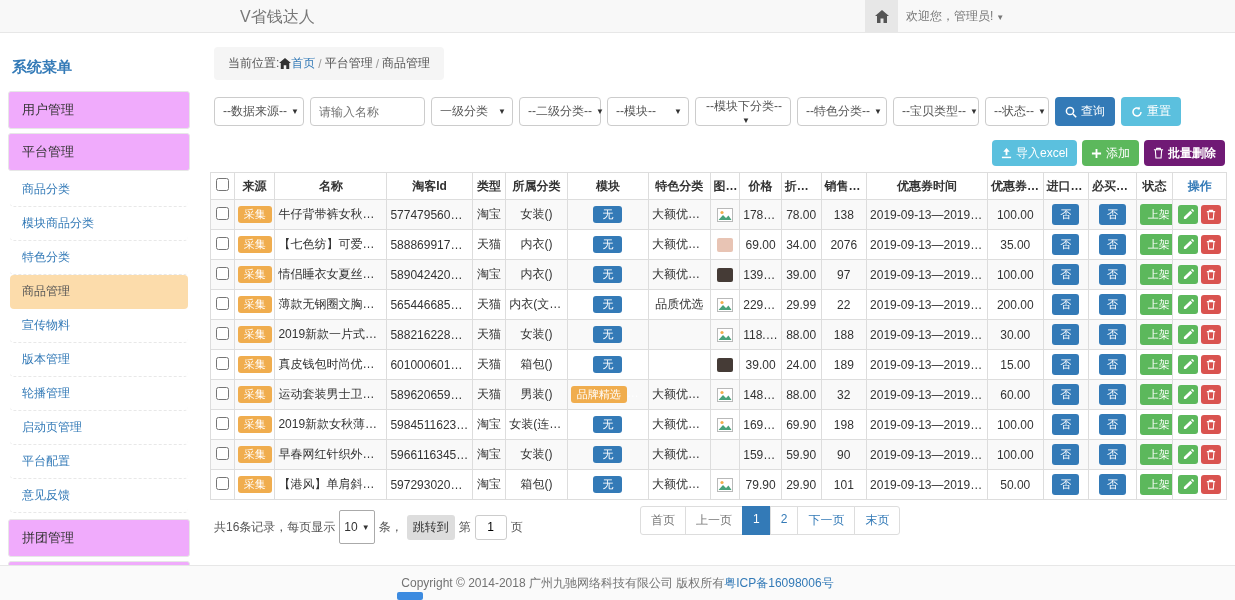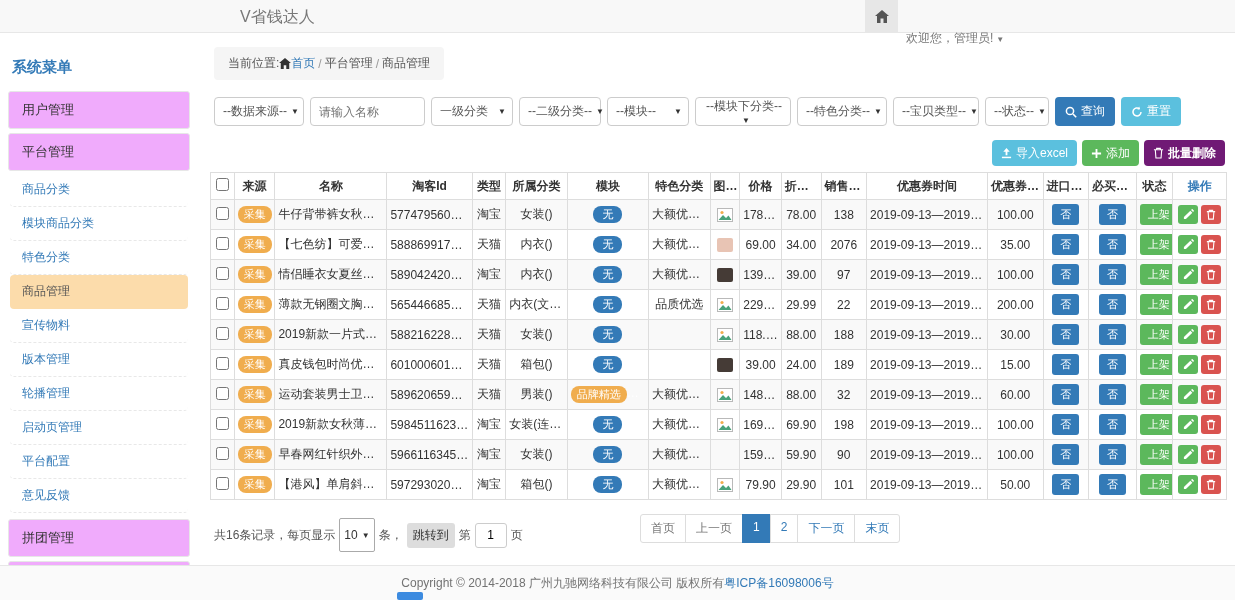--- a/index.html
+++ b/index.html
@@ -7,21 +7,21 @@
   body {
     font-family:"Liberation Sans","DejaVu Sans",sans-serif;
     font-size:12px; color:#333; background:#fff; position:relative; overflow:hidden;
   }
   
   .topbar { position:absolute; left:0; top:0; width:1235px; height:33px;
     background:#f8f8f8; border-bottom:1px solid #e7e7e7; z-index:20; }
   .brand { position:absolute; left:240px; top:0; line-height:33px; font-size:16px; color:#777; }
   .home-box { position:absolute; left:865px; top:0; width:33px; height:32px;
     background:#e7e7e7; display:flex; align-items:center; justify-content:center; color:#555; cursor:pointer;}
-  .welcome { position:absolute; left:906px; top:0; line-height:33px; color:#777; cursor:pointer;margin-top:22px; }
+  .welcome { position:absolute; left:906px; top:0; line-height:33px; color:#777; cursor:pointer; }
   .welcome .caret { font-size:8px; color:#777; margin-left:3px; }
   
   .sidebar { position:absolute; left:8px; top:48px; width:182px; z-index:1; }
   .menu-title { color:#337ab7; font-size:15px; font-weight:bold; padding:10px 4px 10px 4px; }
   .panel-head { background:#f0abfc; border:1px solid #e7e7e7; border-radius:3px;
     padding:9px 13px; font-size:13px; color:#333; cursor:pointer; margin-top:4px; }
   .submenu { background:#fff; padding:2px 0 2px 0; }
   .submenu-item { margin:0 2px; padding:8px 12px; color:#337ab7; font-size:12px;
     border-bottom:1px dashed #e8e8e8; cursor:pointer; border-radius:4px; }
   .submenu-item.active { background:#fcdcab; color:#555; border-bottom-color:transparent; }
@@ -51,35 +51,35 @@
   .btn-import { background:#5bc0de; }
   .btn-add { background:#5cb85c; }
   .btn-batch { background:#701a75;font-weight:bold; }
   
   table.grid { border-collapse:collapse; width:100%; table-layout:fixed; margin-top:2px; }
   .grid th, .grid td { border:1px solid #ddd; padding:4px 3px; text-align:center;
     white-space:nowrap; overflow:hidden; text-overflow:ellipsis; font-size:12px; height:27px; }
   .grid thead th { font-weight:bold; background:#fff; color:#333; }
   .grid thead th.op-head { color:#337ab7; }
   .grid tbody tr:nth-child(odd) td { background:#f9f9f9; }
-  .badge { display:inline-block; padding:2px 6px; border-radius:8px; color:#fff; font-size:11px; line-height:13px; }
+  .badge { display:inline-block; padding:2px 6px; border-radius:3px; color:#fff; font-size:11px; line-height:13px; }
   .badge-orange { background:#f0ad4e; }
   .badge-blue { background:#337ab7; padding:2px 9px; }
   .pill-blue { display:inline-block; background:#337ab7; color:#fff; border-radius:3px;
     padding:3px 8px; font-size:11px; cursor:pointer; }
   .pill-green { display:inline-block; background:#5cb85c; color:#fff; border-radius:3px;
     padding:3px 8px; font-size:11px; cursor:pointer; }
   .op-btn { display:inline-flex; align-items:center; justify-content:center; width:20px; height:19px;
     border-radius:3px; color:#fff; cursor:pointer; vertical-align:middle; }
   .op-edit { background:#5cb85c; margin-right:3px; }
   .op-del { background:#d9534f; }
   .mini-img { display:inline-block; vertical-align:middle; }
   .thumb { width:16px; height:14px; border-radius:2px; display:inline-block; vertical-align:middle; }
   
-  .pagin-row { position:relative; margin-top:14px; height:32px; }
+  .pagin-row { position:relative; margin-top:6px; height:32px; }
   .pagin-left { position:absolute; left:4px; top:4px; display:flex; align-items:center; gap:4px; color:#555; }
   .pp-select { height:25px; border:1px solid #aaa; border-radius:2px; background:#fff;
     display:inline-flex; align-items:center; padding:16px 4px; gap:4px; cursor:pointer; color:#333; }
   .pp-select .caret { font-size:8px; }
   .jump-btn { background:#ddd; color:#333; border-radius:3px; padding:4px 6px; cursor:pointer; }
   .page-input { width:32px; height:25px; border:1px solid #ccc; border-radius:3px;
     text-align:center; font-size:12px; font-family:inherit; }
   .pager { position:absolute; left:430px; top:0; display:flex; }
   .pg-box { border:1px solid #ddd; background:#fff; color:#337ab7; padding:5px 10px;
     font-size:12px; margin-left:-1px; cursor:pointer; }

